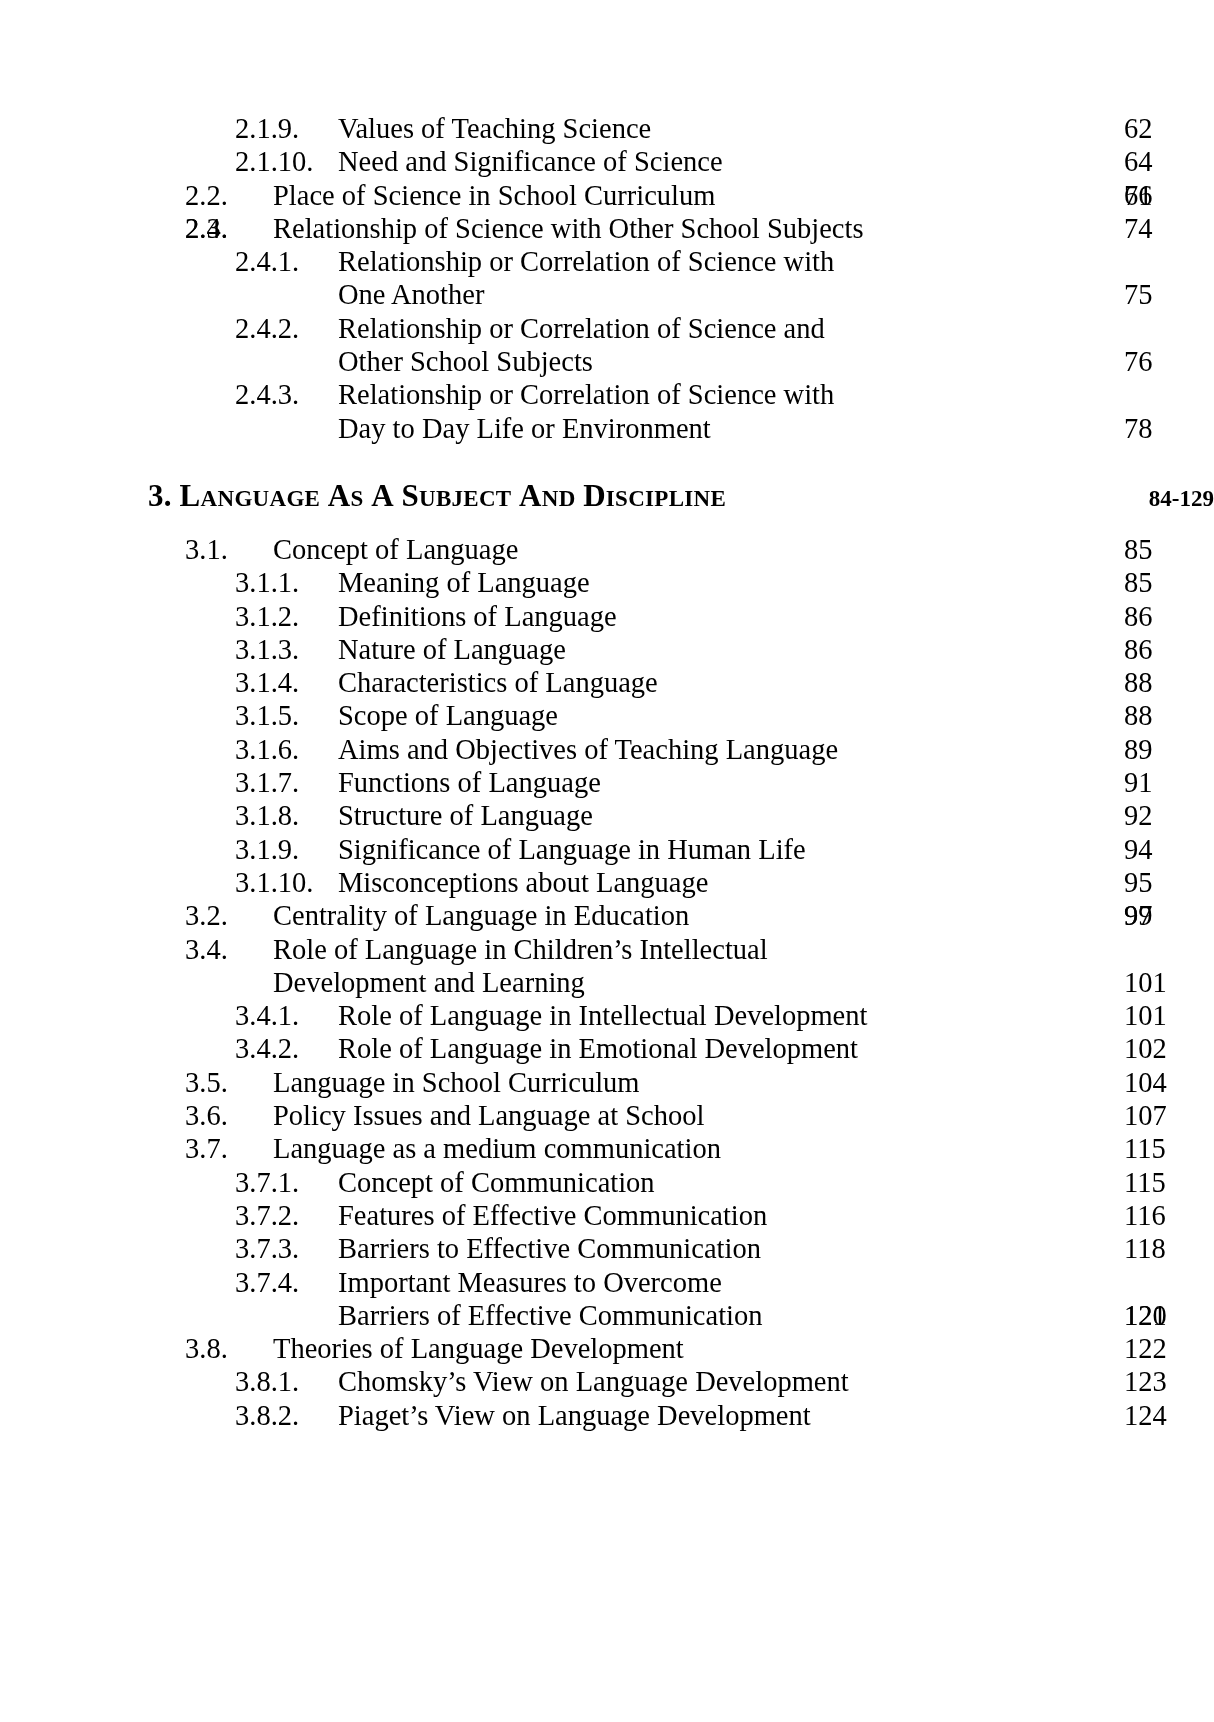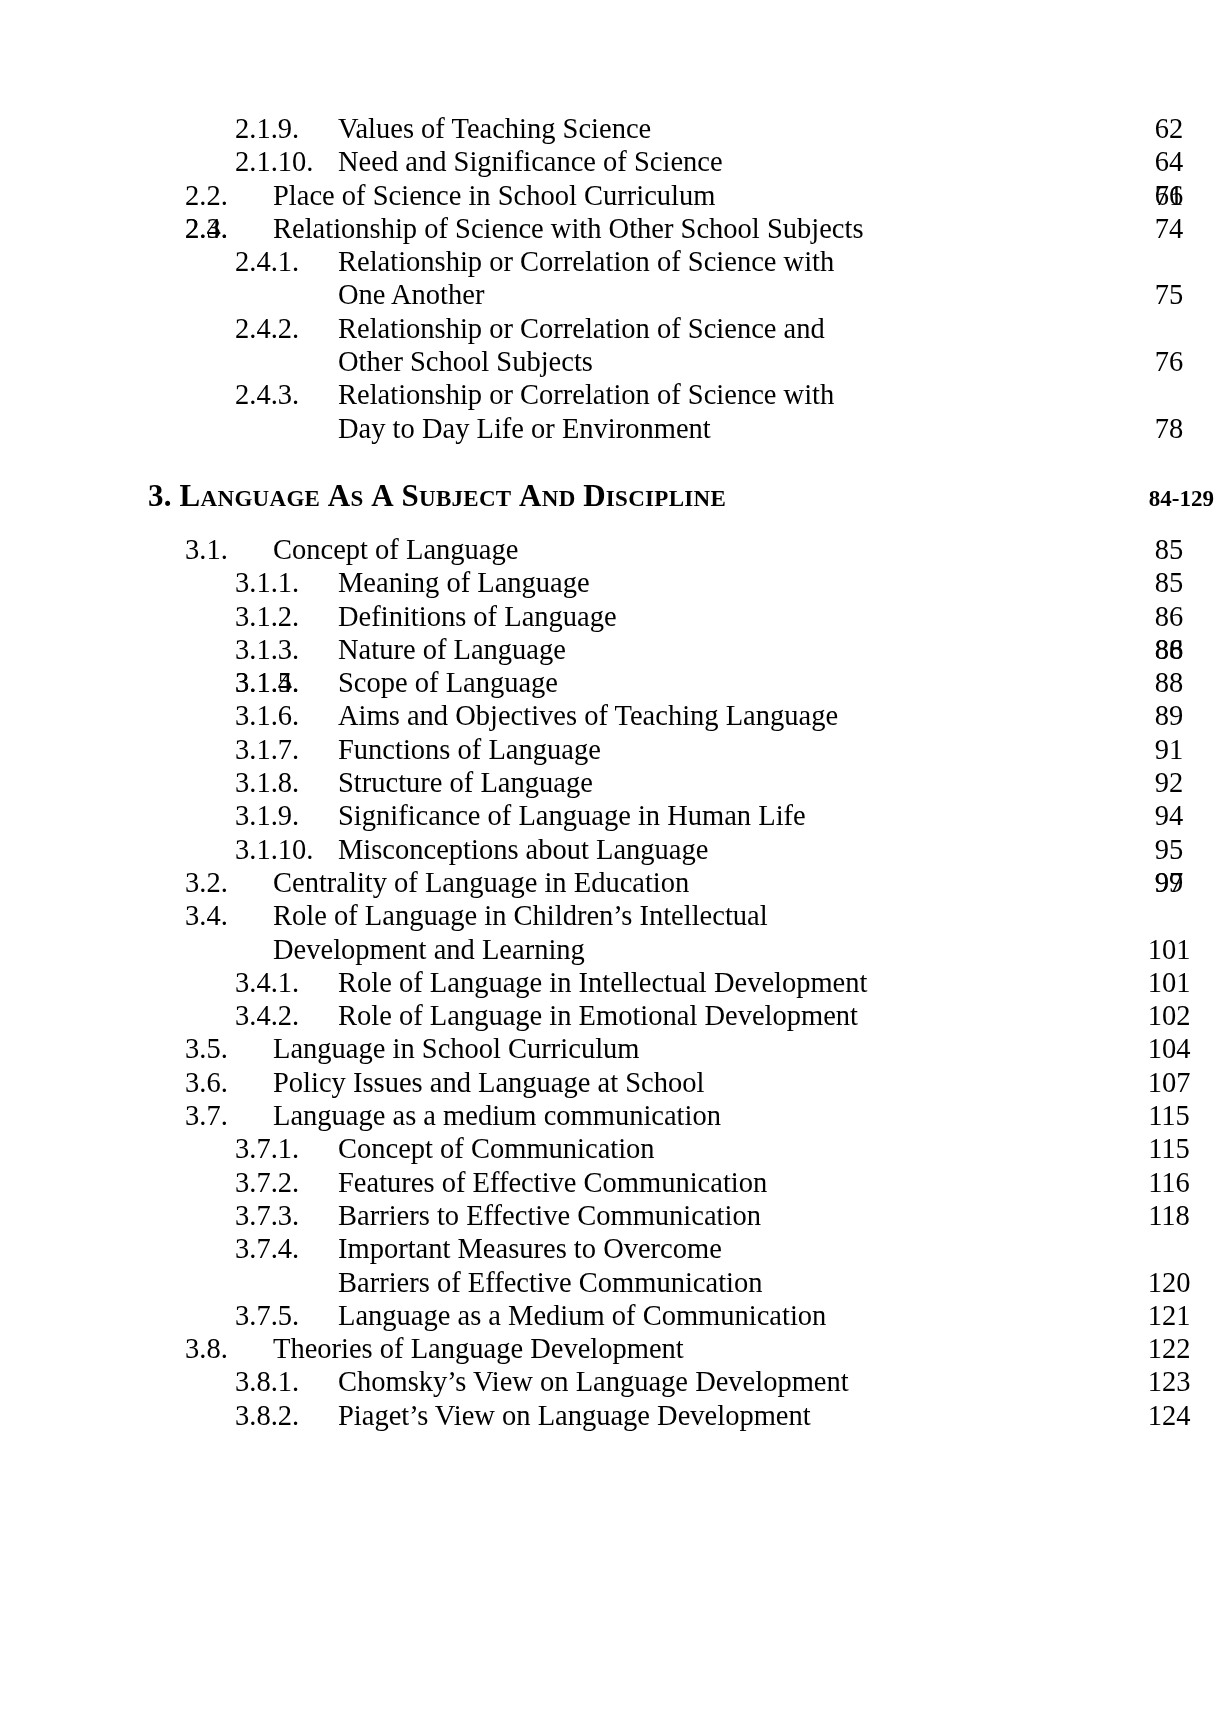--- a/index.html
+++ b/index.html
@@ -63,21 +63,21 @@
 
   .entry .title {
     display: block;
     white-space: pre-wrap;
   }
 
   .entry .page {
     position: absolute;
     right: 0;
     width: 90px;
-    text-align: center;
+    text-align: left;
     white-space: pre;
   }
 
   
   .lvl2 .row { padding-left: 185px; }
   .lvl2 .num { left: 185px; width: 62px; }
   .lvl2 .title { margin-left: 88px; }
 
   
   .lvl3 .row { padding-left: 235px; }
@@ -231,20 +231,21 @@
       <li class="entry lvl3">
         <span class="row">
           <span class="num">3.1.3.</span>
           <span class="title">Nature of Language</span>
         </span>
         <span class="page">86</span>
       </li>
       <li class="entry lvl3">
         <span class="row">
           <span class="num">3.1.4.</span>
+          <span class="title">Characteristics of Language</span>
         </span>
         <span class="page">88</span>
       </li>
       <li class="entry lvl3">
         <span class="row">
           <span class="num">3.1.5.</span>
           <span class="title">Scope of Language</span>
         </span>
         <span class="page">88</span>
       </li>
@@ -359,24 +360,20 @@
       </li>
       <li class="entry lvl3">
         <span class="row">
           <span class="num">3.7.4.</span>
           <span class="title">Important Measures to Overcome
 Barriers of Effective Communication</span>
         </span>
         <span class="page">120</span>
       </li>
       <li class="entry lvl3">
-        <span class="row">
-          <span class="num">3.7.5.</span>
-          <span class="title">Language as a Medium of Communication</span>
-        </span>
         <span class="page">121</span>
       </li>
       <li class="entry lvl2">
         <span class="row">
           <span class="num">3.8.</span>
           <span class="title">Theories of Language Development</span>
         </span>
         <span class="page">122</span>
       </li>
       <li class="entry lvl3">

